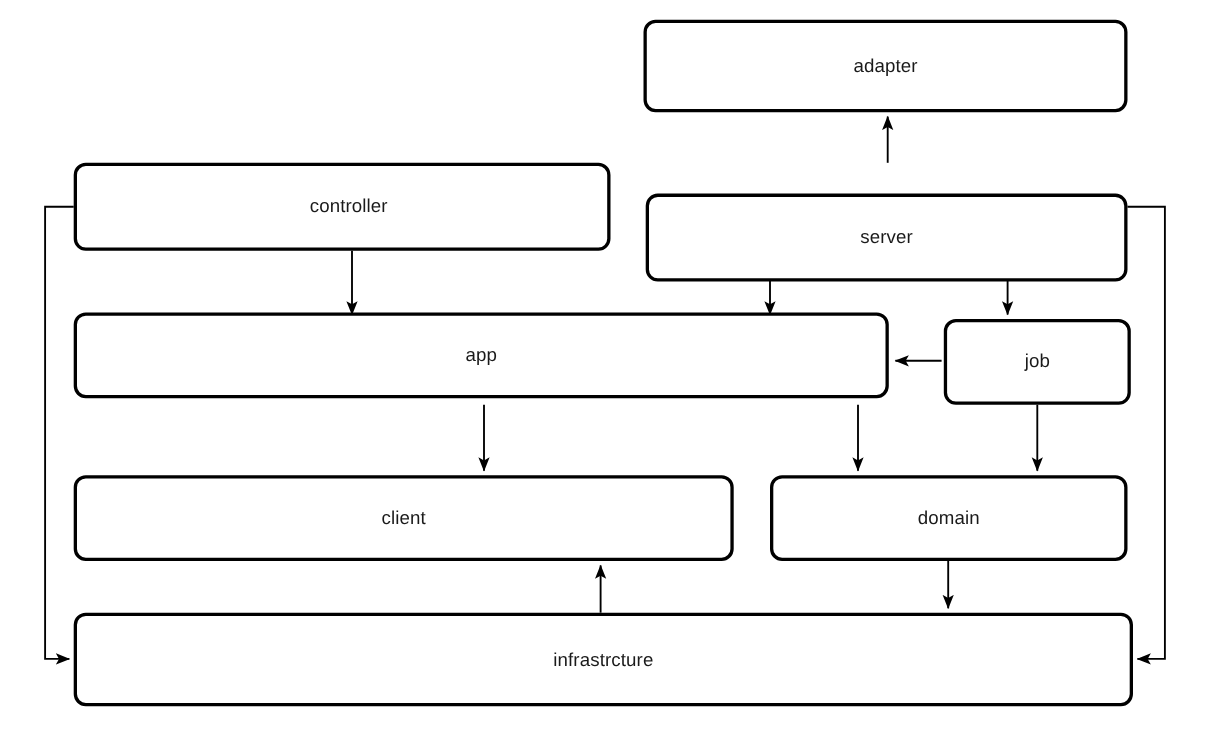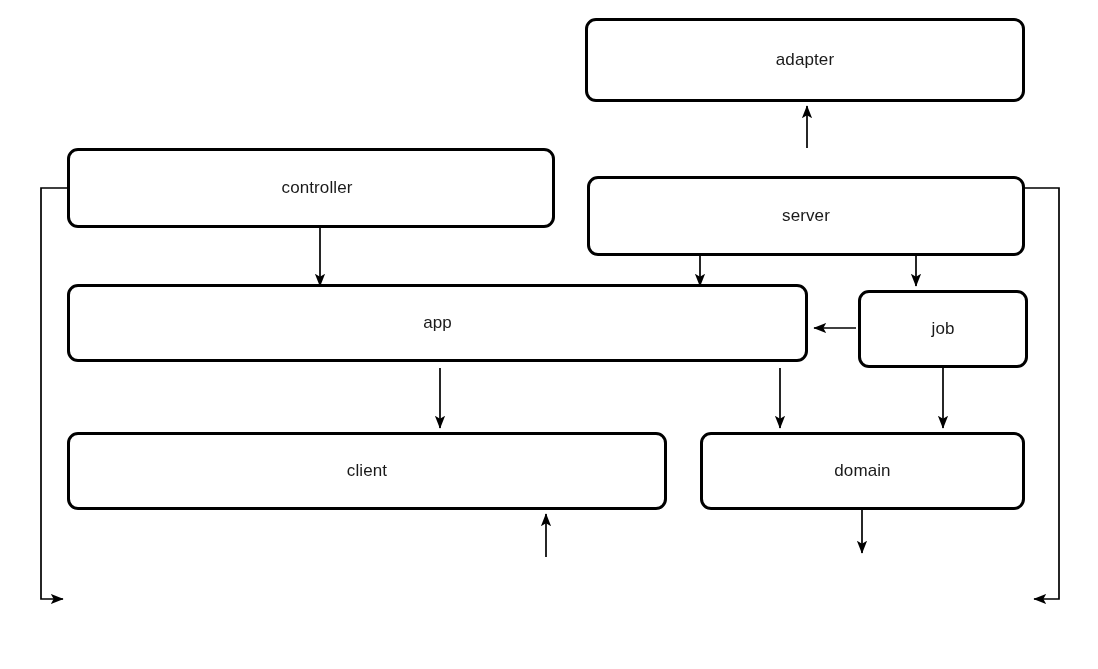--- a/index.html
+++ b/index.html
@@ -93,14 +93,17 @@
   </div>
 
   <div class="node-box" style="left:67px; top:432px; width:600px; height:78px;">
     <span class="node-label">client</span>
   </div>
 
   <div class="node-box" style="left:700px; top:432px; width:325px; height:78px;">
     <span class="node-label">domain</span>
   </div>
 
+  <div class="node-box" style="left:67px; top:557px; width:963px; height:85px;">
+    <span class="node-label">infrastrcture</span>
+  </div>
 
 </div>
 
 </body></html>

